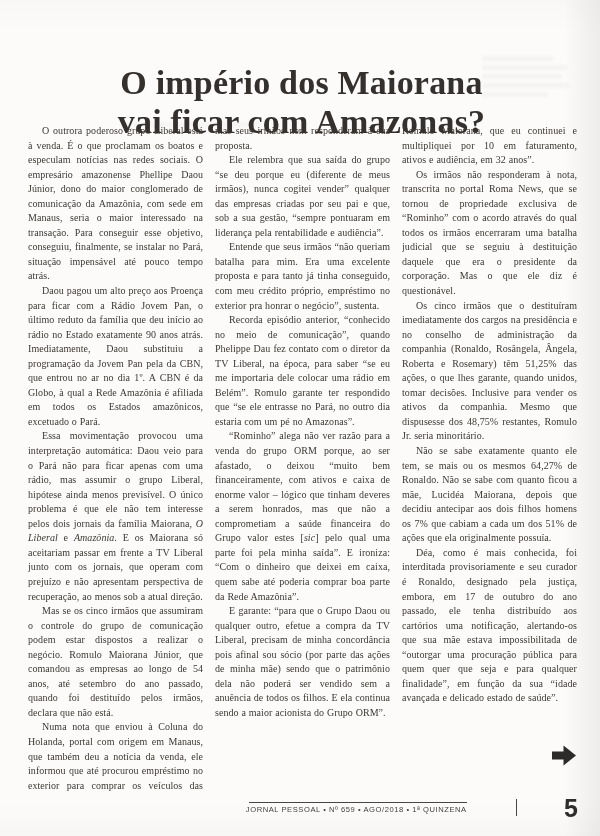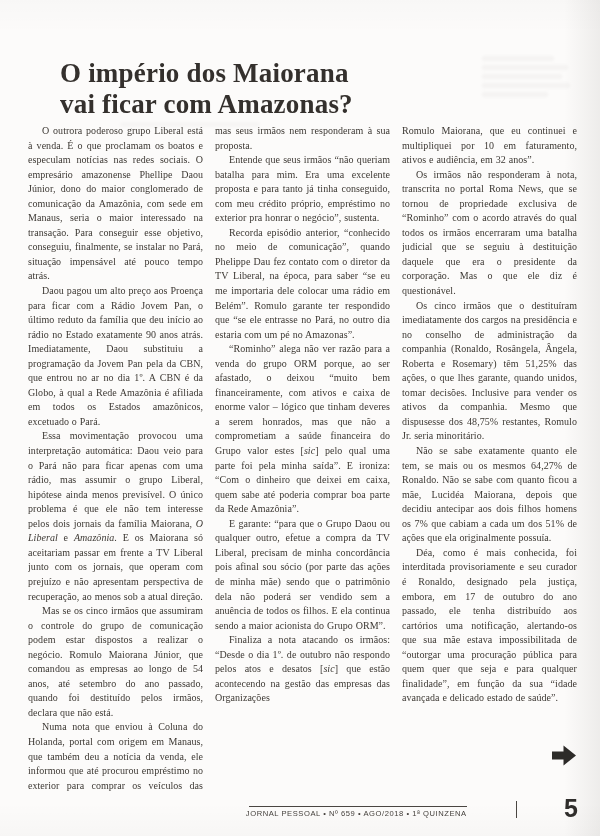--- a/index.html
+++ b/index.html
@@ -21,23 +21,23 @@
   .ghost {
     position: absolute;
     opacity: 0.05;
     filter: blur(1.5px);
     pointer-events: none;
   }
   .ghost .g-line { height: 5px; background: #6b6560; margin: 4px 0; border-radius: 2px; }
   .title {
     position: absolute;
     top: 40px; left: 60px; right: 57px;
-    text-align: left;
+    text-align: center;
     font-family: "Liberation Serif", serif;
-    font-size: 27px;
+    font-size: 34px;
     line-height: 1.16;
     color: #34302d;
     letter-spacing: 0.2px;
   }
   .columns {
     position: absolute;
     top: 124px; left: 28px;
     width: 548px; height: 668px;
     display: flex;
     gap: 12px;
@@ -64,21 +64,21 @@
   .arrow {
     position: absolute;
     right: 24px; bottom: 70px;
     width: 24px; height: 21px;
     color: #2d2b29;
   }
   .footer {
     position: absolute;
     right: 22px; bottom: 18px;
     display: flex;
-    align-items: flex-end;
+    align-items: center;
     gap: 44px;
   }
   .footer-left {
     display: flex;
     flex-direction: column;
     align-items: flex-end;
   }
   .footer-rule {
     width: 218px; height: 0;
     border-top: 1.2px solid #4a4642;
@@ -128,25 +128,25 @@
   <div class="columns">
     <div class="col">
         <p>O outrora poderoso grupo Liberal está à venda. É o que proclamam os boatos e especulam notícias nas redes sociais. O empresário amazonense Phellipe Daou Júnior, dono do maior conglomerado de comunicação da Amazônia, com sede em Manaus, seria o maior interessado na transação. Para conseguir esse objetivo, conseguiu, finalmente, se instalar no Pará, situação impensável até pouco tempo atrás.</p>
         <p>Daou pagou um alto preço aos Proença para ficar com a Rádio Jovem Pan, o último reduto da família que deu início ao rádio no Estado exatamente 90 anos atrás. Imediatamente, Daou substituiu a programação da Jovem Pan pela da CBN, que entrou no ar no dia 1º. A CBN é da Globo, à qual a Rede Amazônia é afiliada em todos os Estados amazônicos, excetuado o Pará.</p>
         <p>Essa movimentação provocou uma interpretação automática: Daou veio para o Pará não para ficar apenas com uma rádio, mas assumir o grupo Liberal, hipótese ainda menos previsível. O único problema é que ele não tem interesse pelos dois jornais da família Maiorana, <i>O Liberal</i> e <i>Amazônia</i>. E os Maiorana só aceitariam passar em frente a TV Liberal junto com os jornais, que operam com prejuízo e não apresentam perspectiva de recuperação, ao menos sob a atual direção.</p>
         <p>Mas se os cinco irmãos que assumiram o controle do grupo de comunicação podem estar dispostos a realizar o negócio. Romulo Maiorana Júnior, que comandou as empresas ao longo de 54 anos, até setembro do ano passado, quando foi destituído pelos irmãos, declara que não está.</p>
         <p>Numa nota que enviou à Coluna do Holanda, portal com origem em Manaus, que também deu a notícia da venda, ele informou que até procurou empréstimo no exterior para comprar os veículos das Organizações Romulo Maiorana,</p>
       </div>
     <div class="col">
         <p class="no-indent">mas seus irmãos nem responderam à sua proposta.</p>
+        <p>Ele relembra que sua saída do grupo “se deu porque eu (diferente de meus irmãos), nunca cogitei vender” qualquer das empresas criadas por seu pai e que, sob a sua gestão, “sempre pontuaram em liderança pela rentabilidade e audiência”.</p>
         <p>Entende que seus irmãos “não queriam batalha para mim. Era uma excelente proposta e para tanto já tinha conseguido, com meu crédito próprio, empréstimo no exterior pra honrar o negócio”, sustenta.</p>
         <p>Recorda episódio anterior, “conhecido no meio de comunicação”, quando Phelippe Dau fez contato com o diretor da TV Liberal, na época, para saber “se eu me importaria dele colocar uma rádio em Belém”. Romulo garante ter respondido que “se ele entrasse no Pará, no outro dia estaria com um pé no Amazonas”.</p>
         <p>“Rominho” alega não ver razão para a venda do grupo ORM porque, ao ser afastado, o deixou “muito bem financeiramente, com ativos e caixa de enorme valor – lógico que tinham deveres a serem honrados, mas que não a comprometiam a saúde financeira do Grupo valor estes [<i>sic</i>] pelo qual uma parte foi pela minha saída”. E ironiza: “Com o dinheiro que deixei em caixa, quem sabe até poderia comprar boa parte da Rede Amazônia”.</p>
         <p>E garante: “para que o Grupo Daou ou qualquer outro, efetue a compra da TV Liberal, precisam de minha concordância pois afinal sou sócio (por parte das ações de minha mãe) sendo que o patrimônio dela não poderá ser vendido sem a anuência de todos os filhos. E ela continua sendo a maior acionista do Grupo ORM”.</p>
-        <p>Finaliza a nota atacando os irmãos: “Desde o dia 1º. de outubro não respondo pelos atos e desatos [<i>sic</i>] que estão acontecendo na gestão das empresas das Organizações</p>
       </div>
     <div class="col">
         <p class="no-indent">Romulo Maiorana, que eu continuei e multipliquei por 10 em faturamento, ativos e audiência, em 32 anos”.</p>
         <p>Os irmãos não responderam à nota, transcrita no portal Roma News, que se tornou de propriedade exclusiva de “Rominho” com o acordo através do qual todos os irmãos encerraram uma batalha judicial que se seguiu à destituição daquele que era o presidente da corporação. Mas o que ele diz é questionável.</p>
         <p>Os cinco irmãos que o destituíram imediatamente dos cargos na presidência e no conselho de administração da companhia (Ronaldo, Rosângela, Ângela, Roberta e Rosemary) têm 51,25% das ações, o que lhes garante, quando unidos, tomar decisões. Inclusive para vender os ativos da companhia. Mesmo que dispusesse dos 48,75% restantes, Romulo Jr. seria minoritário.</p>
         <p>Não se sabe exatamente quanto ele tem, se mais ou os mesmos 64,27% de Ronaldo. Não se sabe com quanto ficou a mãe, Lucidéa Maiorana, depois que decidiu antecipar aos dois filhos homens os 7% que cabiam a cada um dos 51% de ações que ela originalmente possuía.</p>
         <p>Déa, como é mais conhecida, foi interditada provisoriamente e seu curador é Ronaldo, designado pela justiça, embora, em 17 de outubro do ano passado, ele tenha distribuído aos cartórios uma notificação, alertando-os que sua mãe estava impossibilitada de “outorgar uma procuração pública para quem quer que seja e para qualquer finalidade”, em função da sua “idade avançada e delicado estado de saúde”.</p>
       </div>
   </div>
 

